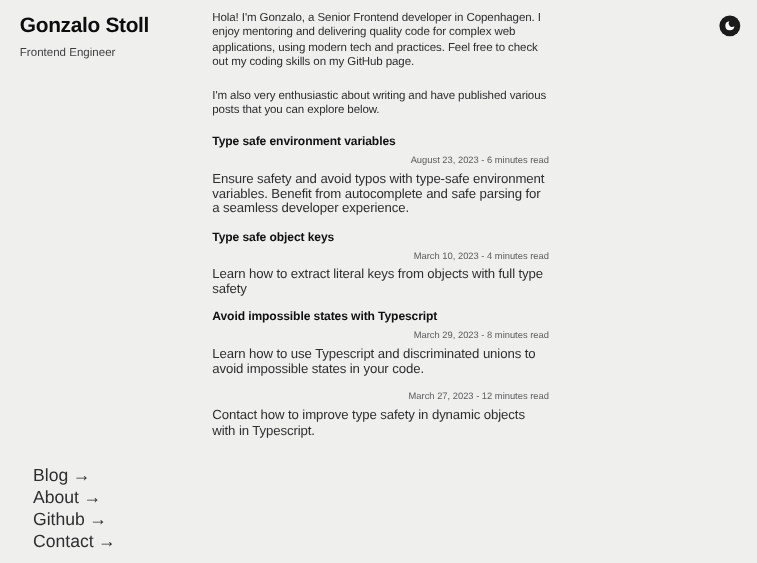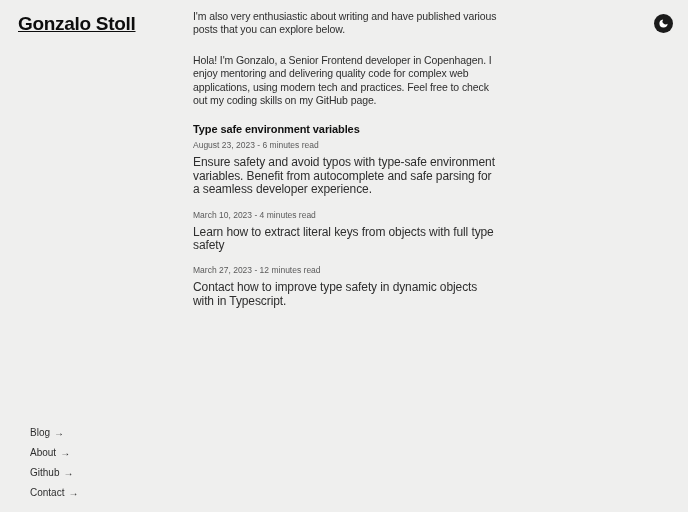--- a/index.html
+++ b/index.html
@@ -17,21 +17,20 @@
   }
 
   
   .identity { position: absolute; left: 18px; top: 13px; }
   .name {
     margin: 0;
     font-size: 19px;
     font-weight: 700;
     letter-spacing: -0.3px;
     color: #0d0d0d;
-    text-decoration: underline;
   }
   .role {
     margin: 7px 0 0;
     font-size: 10.5px;
     color: #3f3f3f;
   }
 
   
   .theme-toggle {
     position: absolute;
@@ -72,79 +71,87 @@
     font-size: 11px;
     font-weight: 700;
     letter-spacing: -0.1px;
     color: #101010;
     cursor: pointer;
   }
   .post-meta {
     margin: 0 0 6px;
     font-size: 8.5px;
     color: #5b5b5b;
+    text-align: right;
   }
   .post-desc {
     margin: 0;
     font-size: 12px;
     line-height: 13.4px;
     letter-spacing: -0.1px;
     color: #2e2e2e;
   }
 
   
   .footer-nav {
     position: absolute;
     left: 18px;
     bottom: 9px;
   }
   .nav-link {
     display: block;
-    font-size: 10px;
+    font-size: 16px;
     line-height: 20px;
     color: #2e2e2e;
     text-decoration: none;
     cursor: pointer;
     padding-left: 12px;
   }
   .nav-link .arrow { margin-left: 4px; }
 </style>
 </head>
 <body>
 
 <div class="page">
 
   <header class="identity">
     <h1 class="name">Gonzalo Stoll</h1>
+    <p class="role">Frontend Engineer</p>
   </header>
 
   <button class="theme-toggle">
     <span>
       <svg width="11" height="11" viewBox="0 0 24 24">
         <path fill="#ffffff" d="M21 12.79A9 9 0 1 1 11.21 3 7 7 0 0 0 21 12.79z"></path>
       </svg>
     </span>
   </button>
 
   <main class="content">
+    <p class="bio">Hola! I'm Gonzalo, a Senior Frontend developer in Copenhagen. I enjoy mentoring and delivering quality code for complex web applications, using modern tech and practices. Feel free to check out my coding skills on my GitHub page.</p>
     <p class="bio">I'm also very enthusiastic about writing and have published various posts that you can explore below.</p>
-    <p class="bio">Hola! I'm Gonzalo, a Senior Frontend developer in Copenhagen. I enjoy mentoring and delivering quality code for complex web applications, using modern tech and practices. Feel free to check out my coding skills on my GitHub page.</p>
 
     <section>
       <article class="post">
         <h2 class="post-title">Type safe environment variables</h2>
         <p class="post-meta">August 23, 2023 - 6 minutes read</p>
         <p class="post-desc">Ensure safety and avoid typos with type-safe environment variables. Benefit from autocomplete and safe parsing for a seamless developer experience.</p>
       </article>
 
       <article class="post">
+        <h2 class="post-title">Type safe object keys</h2>
         <p class="post-meta">March 10, 2023 - 4 minutes read</p>
         <p class="post-desc">Learn how to extract literal keys from objects with full type safety</p>
       </article>
 
+      <article class="post">
+        <h2 class="post-title">Avoid impossible states with Typescript</h2>
+        <p class="post-meta">March 29, 2023 - 8 minutes read</p>
+        <p class="post-desc">Learn how to use Typescript and discriminated unions to avoid impossible states in your code.</p>
+      </article>
 
       <article class="post">
         <p class="post-meta">March 27, 2023 - 12 minutes read</p>
         <p class="post-desc">Contact how to improve type safety in dynamic objects with in Typescript.</p>
       </article>
     </section>
   </main>
 
   <nav class="footer-nav">
     <a class="nav-link" href="#">

